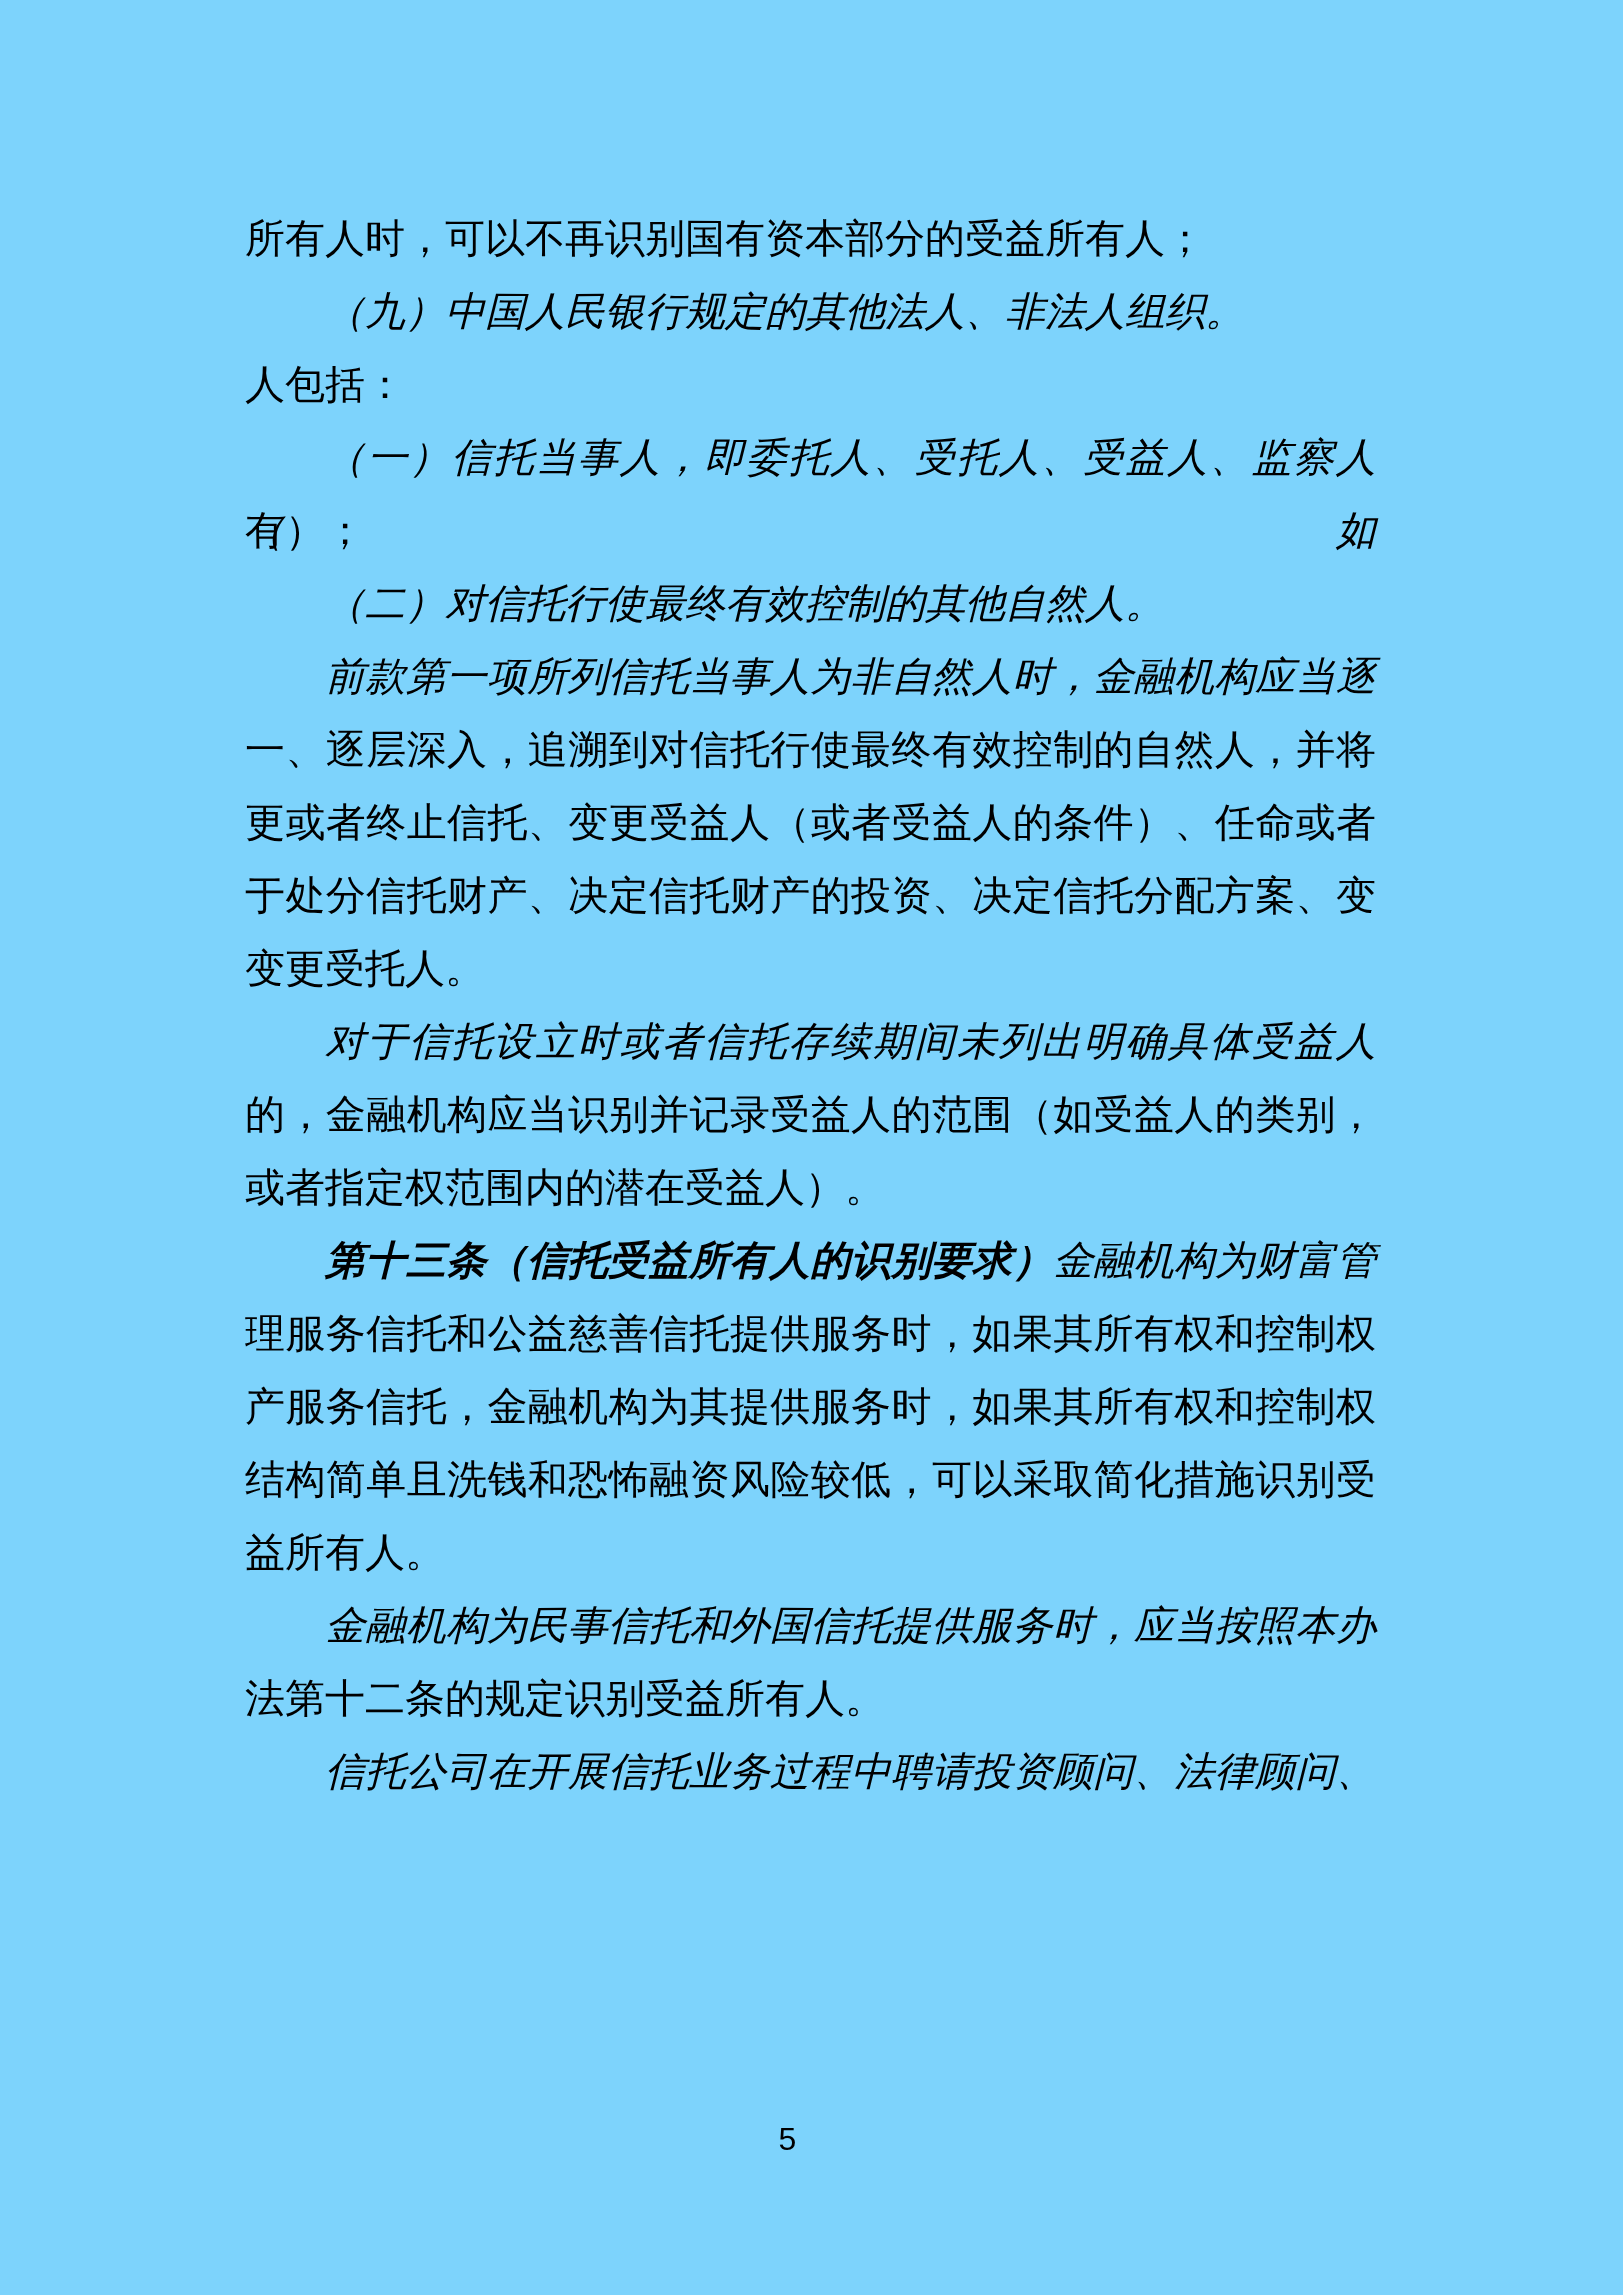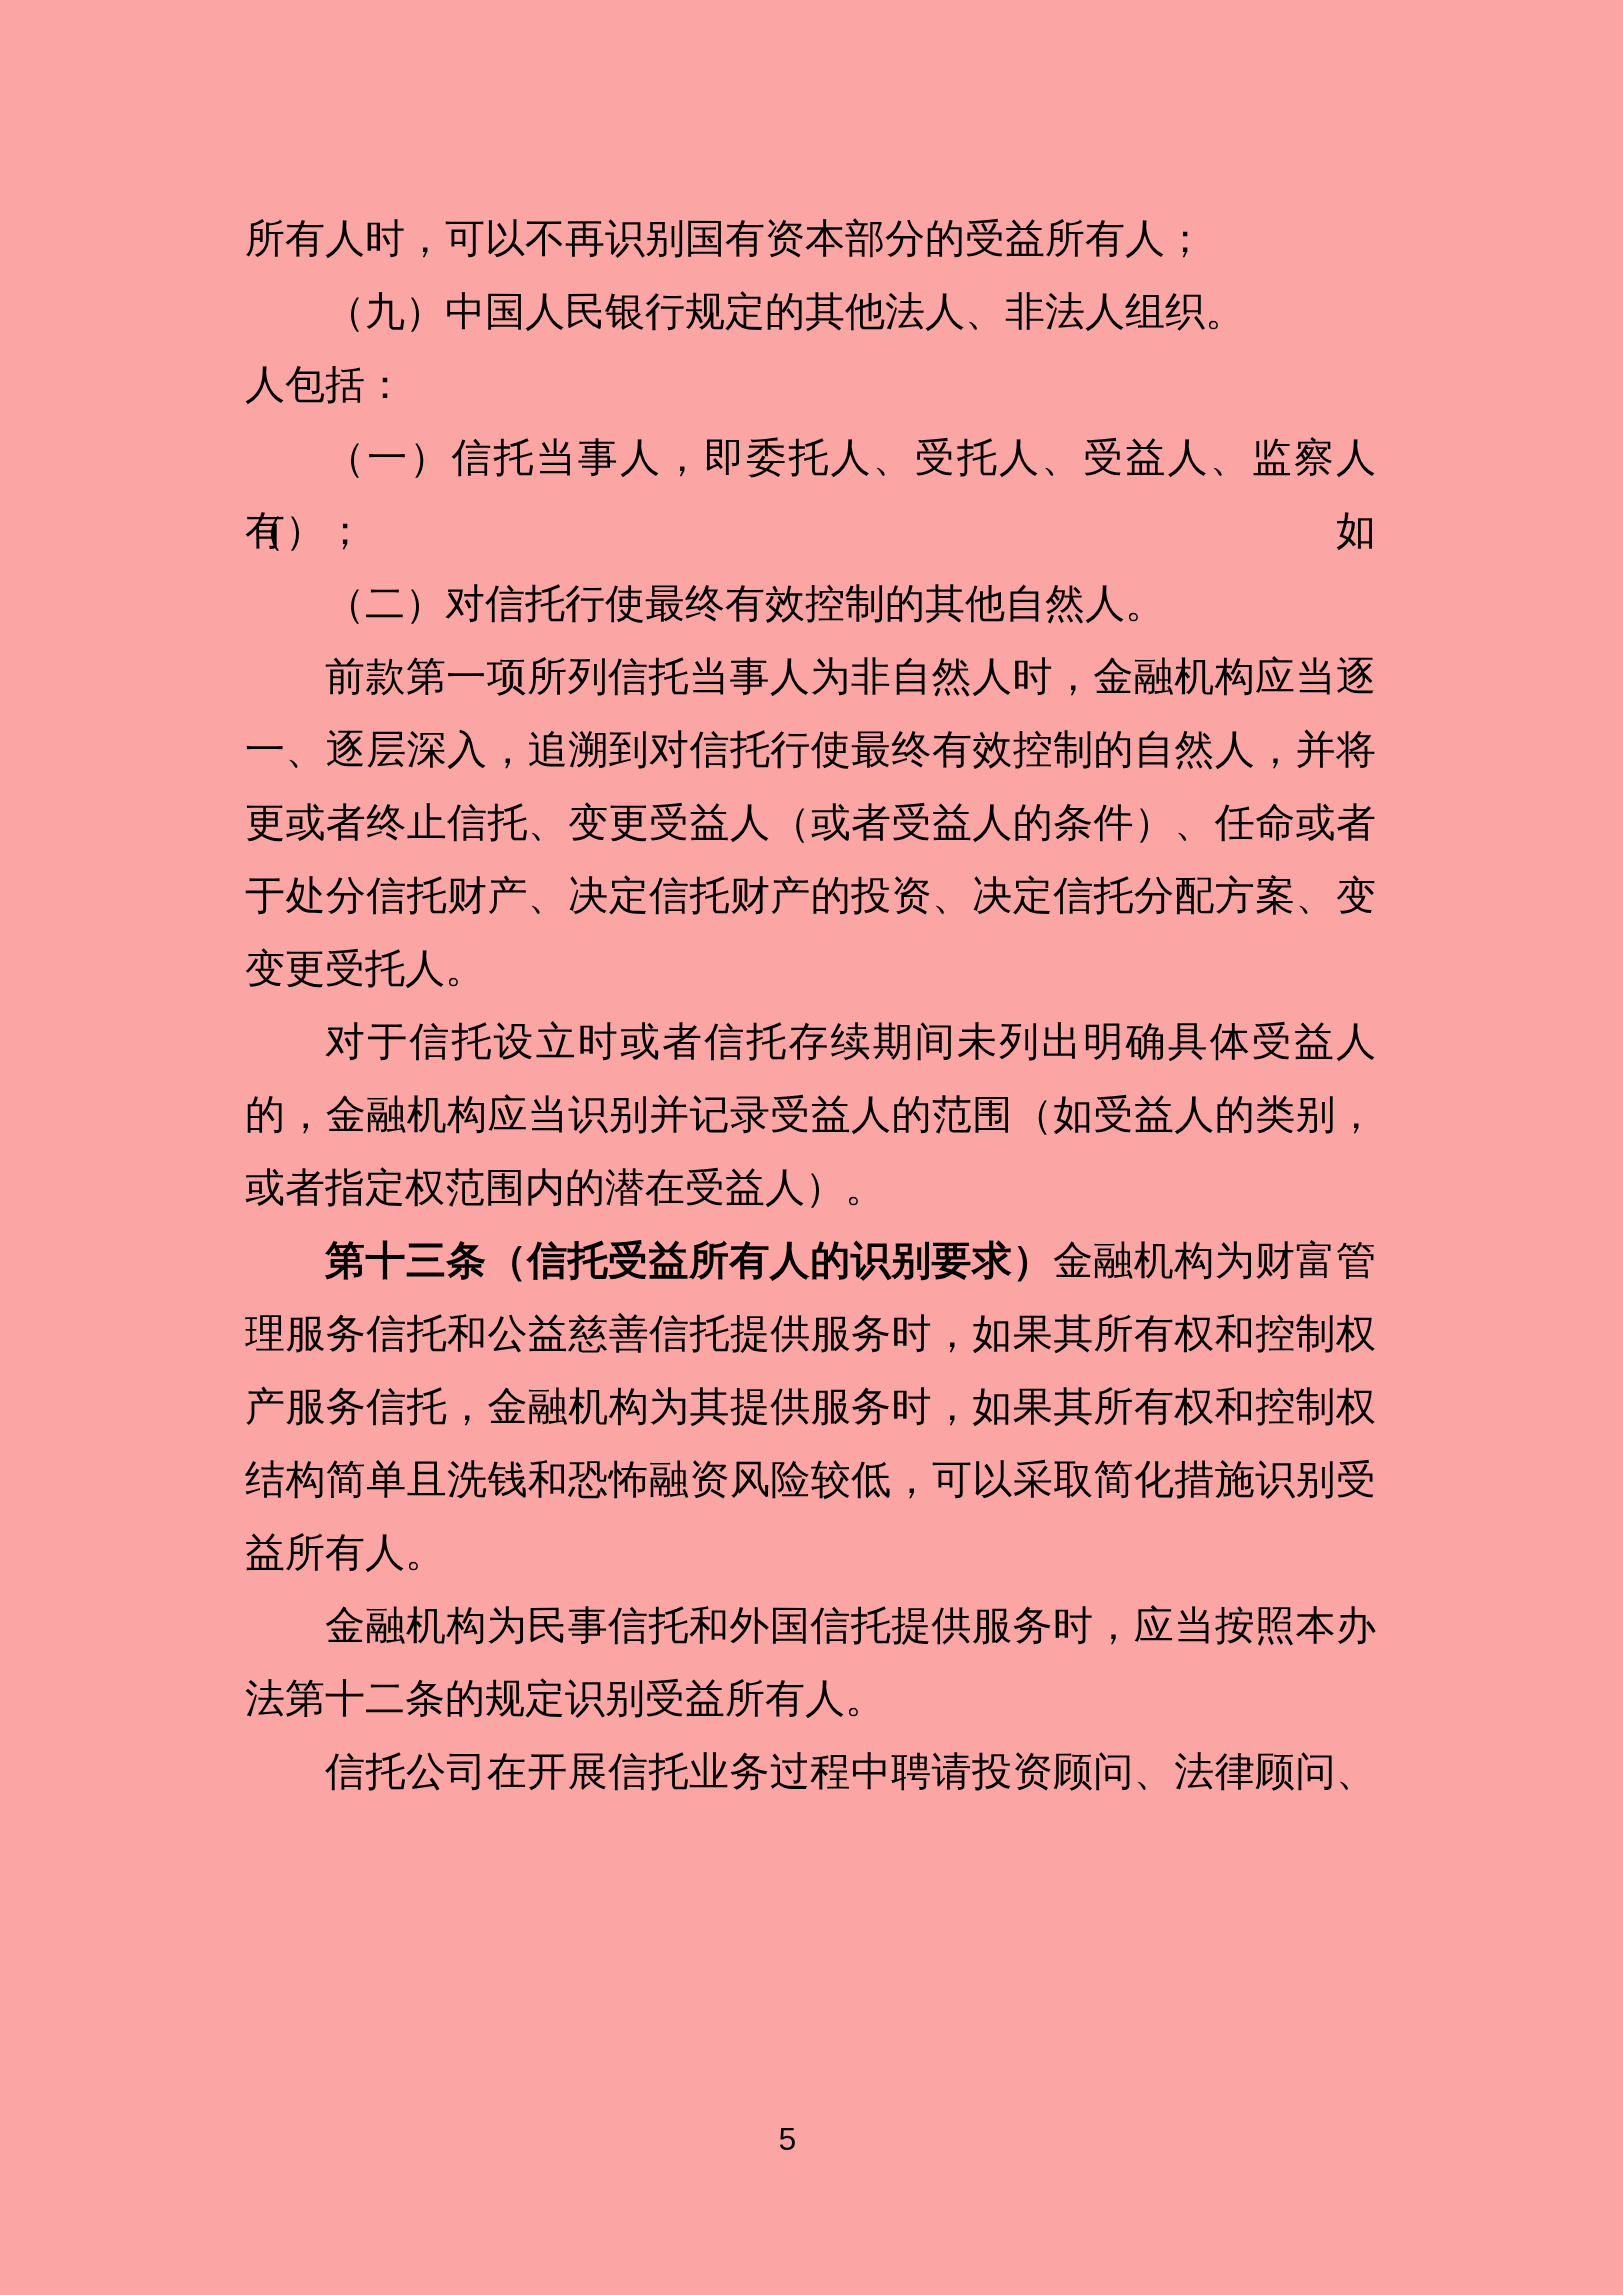--- a/index.html
+++ b/index.html
@@ -12,21 +12,21 @@
     height: 2295px;
     position: relative;
     font-family: "Liberation Serif", "DejaVu Serif", serif;
     color: #000000;
   }
   .page {
     position: absolute;
     left: 0; top: 0;
     width: 1623px;
     height: 2295px;
-    background: #fca5a5;
+    background: #7dd3fc;
     overflow: hidden;
   }
   .text-block {
     position: absolute;
     left: 245px;
     top: 202px;
     width: 1131px;
   }
   .line {
     height: 73px;
@@ -37,20 +37,21 @@
     white-space: nowrap;
   }
   .line.just {
     white-space: normal;
     text-align: justify;
     text-align-last: justify;
     text-justify: inter-character;
   }
   .line.indent {
     text-indent: 80px;
+    font-style: italic;
   }
   .seg { font-weight: normal; }
   .seg.bold { font-weight: bold; }
   .page-number {
     position: absolute;
     left: 0;
     top: 2121px;
     width: 1575px;
     text-align: center;
     font-size: 32px;

